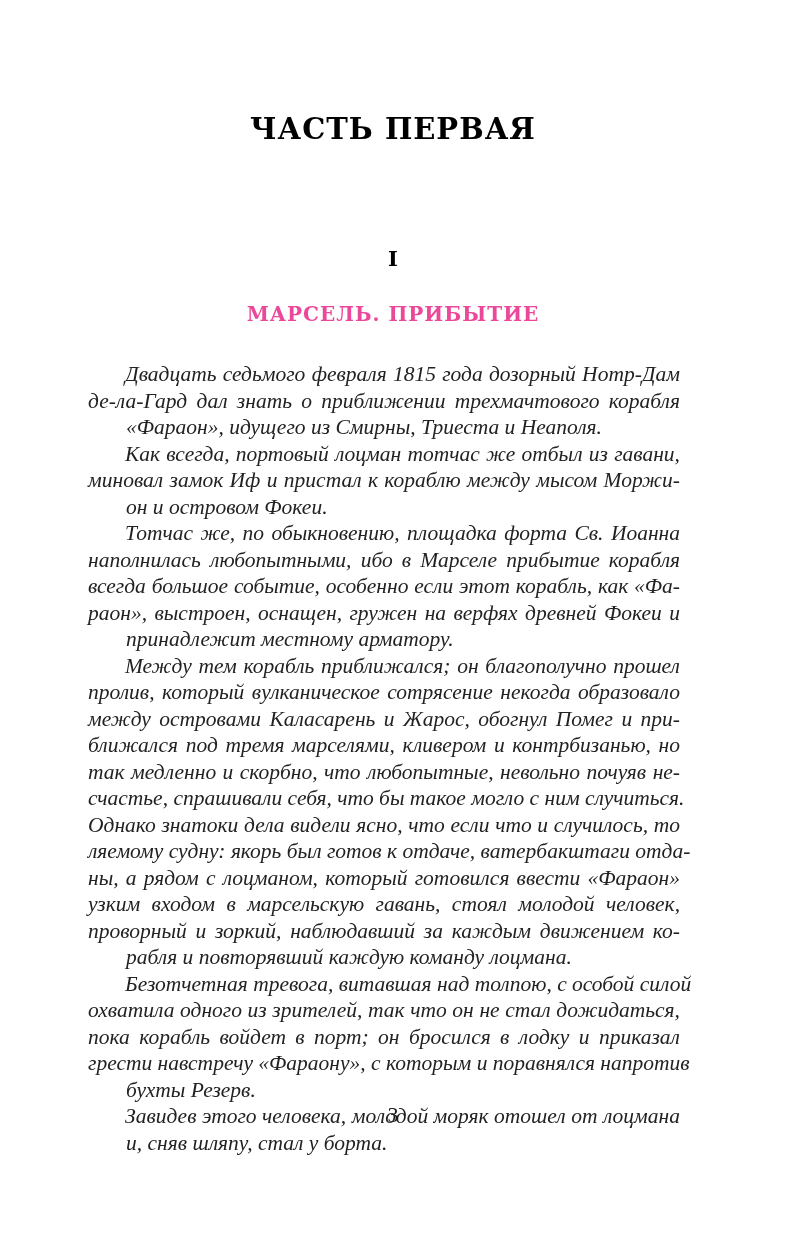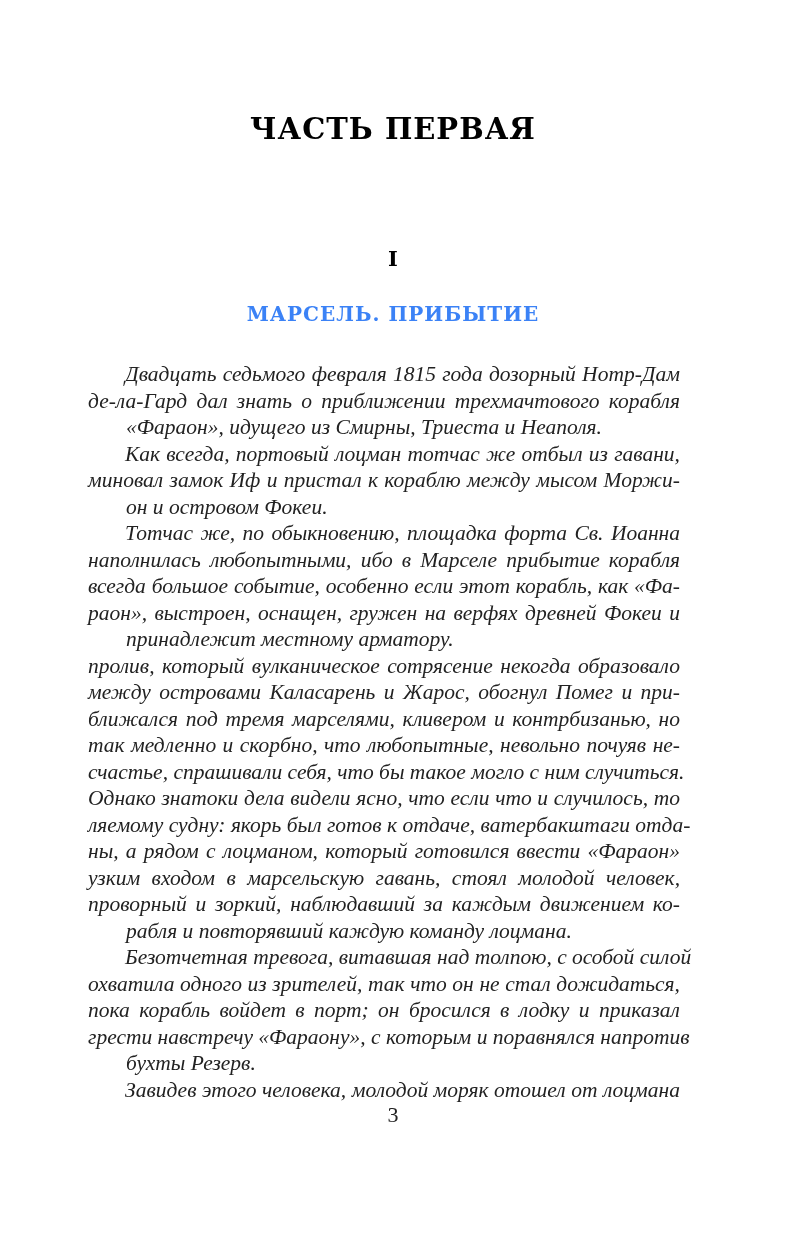--- a/index.html
+++ b/index.html
@@ -8,21 +8,21 @@
   .part-title {
     position: absolute; left: 0; width: 786px; top: 112px; text-align: center;
     font-family: "DejaVu Serif", serif; font-weight: 900; font-size: 29px; letter-spacing: 1px; color: #000;
   }
   .chapter-num {
     position: absolute; left: 0; width: 786px; top: 246px; text-align: center;
     font-family: "DejaVu Serif", serif; font-weight: bold; font-size: 21px; color: #000;
   }
   .chapter-title {
     position: absolute; left: 0; width: 786px; top: 302px; text-align: center;
-    font-family: "DejaVu Serif", serif; font-weight: 900; font-size: 20px; letter-spacing: 1px; color: #3b82f6;
+    font-family: "DejaVu Serif", serif; font-weight: 900; font-size: 20px; letter-spacing: 1px; color: #ec4899;
   }
   .body-text {
     position: absolute; left: 88px; top: 361px; width: 592px;
     font-family: "Liberation Serif", serif; font-size: 21.5px; line-height: 26.5px; color: #222; font-style: italic;
   }
   .line { display: block; height: 26.5px; white-space: nowrap; text-align: justify; text-align-last: justify; }
   .line.last { text-align-last: left; margin-left: 38px; }
   .line.indent { padding-left: 37px; }
   .page-number {
     position: absolute; left: 0; width: 786px; top: 1102px; text-align: center;
@@ -49,20 +49,21 @@
         <span class="line last">он и островом Фокеи.</span>
       </div>
       <div>
         <span class="line indent">Тотчас же, по обыкновению, площадка форта Св. Иоанна</span>
         <span class="line">наполнилась любопытными, ибо в Марселе прибытие корабля</span>
         <span class="line">всегда большое событие, особенно если этот корабль, как «Фа-</span>
         <span class="line">раон», выстроен, оснащен, гружен на верфях древней Фокеи и</span>
         <span class="line last">принадлежит местному арматору.</span>
       </div>
       <div>
+        <span class="line indent">Между тем корабль приближался; он благополучно прошел</span>
         <span class="line">пролив, который вулканическое сотрясение некогда образовало</span>
         <span class="line">между островами Каласарень и Жарос, обогнул Помег и при-</span>
         <span class="line">ближался под тремя марселями, кливером и контрбизанью, но</span>
         <span class="line">так медленно и скорбно, что любопытные, невольно почуяв не-</span>
         <span class="line">счастье, спрашивали себя, что бы такое могло с ним случиться.</span>
         <span class="line">Однако знатоки дела видели ясно, что если что и случилось, то</span>
         <span class="line">ляемому судну: якорь был готов к отдаче, ватербакштаги отда-</span>
         <span class="line">ны, а рядом с лоцманом, который готовился ввести «Фараон»</span>
         <span class="line">узким входом в марсельскую гавань, стоял молодой человек,</span>
         <span class="line">проворный и зоркий, наблюдавший за каждым движением ко-</span>
@@ -70,17 +71,18 @@
       </div>
       <div>
         <span class="line indent">Безотчетная тревога, витавшая над толпою, с особой силой</span>
         <span class="line">охватила одного из зрителей, так что он не стал дожидаться,</span>
         <span class="line">пока корабль войдет в порт; он бросился в лодку и приказал</span>
         <span class="line">грести навстречу «Фараону», с которым и поравнялся напротив</span>
         <span class="line last">бухты Резерв.</span>
       </div>
       <div>
         <span class="line indent">Завидев этого человека, молодой моряк отошел от лоцмана</span>
+        <span class="line last">и, сняв шляпу, стал у борта.</span>
       </div>
     </div>
 
   <div class="page-number">3</div>
 </div>
 
 </body></html>

